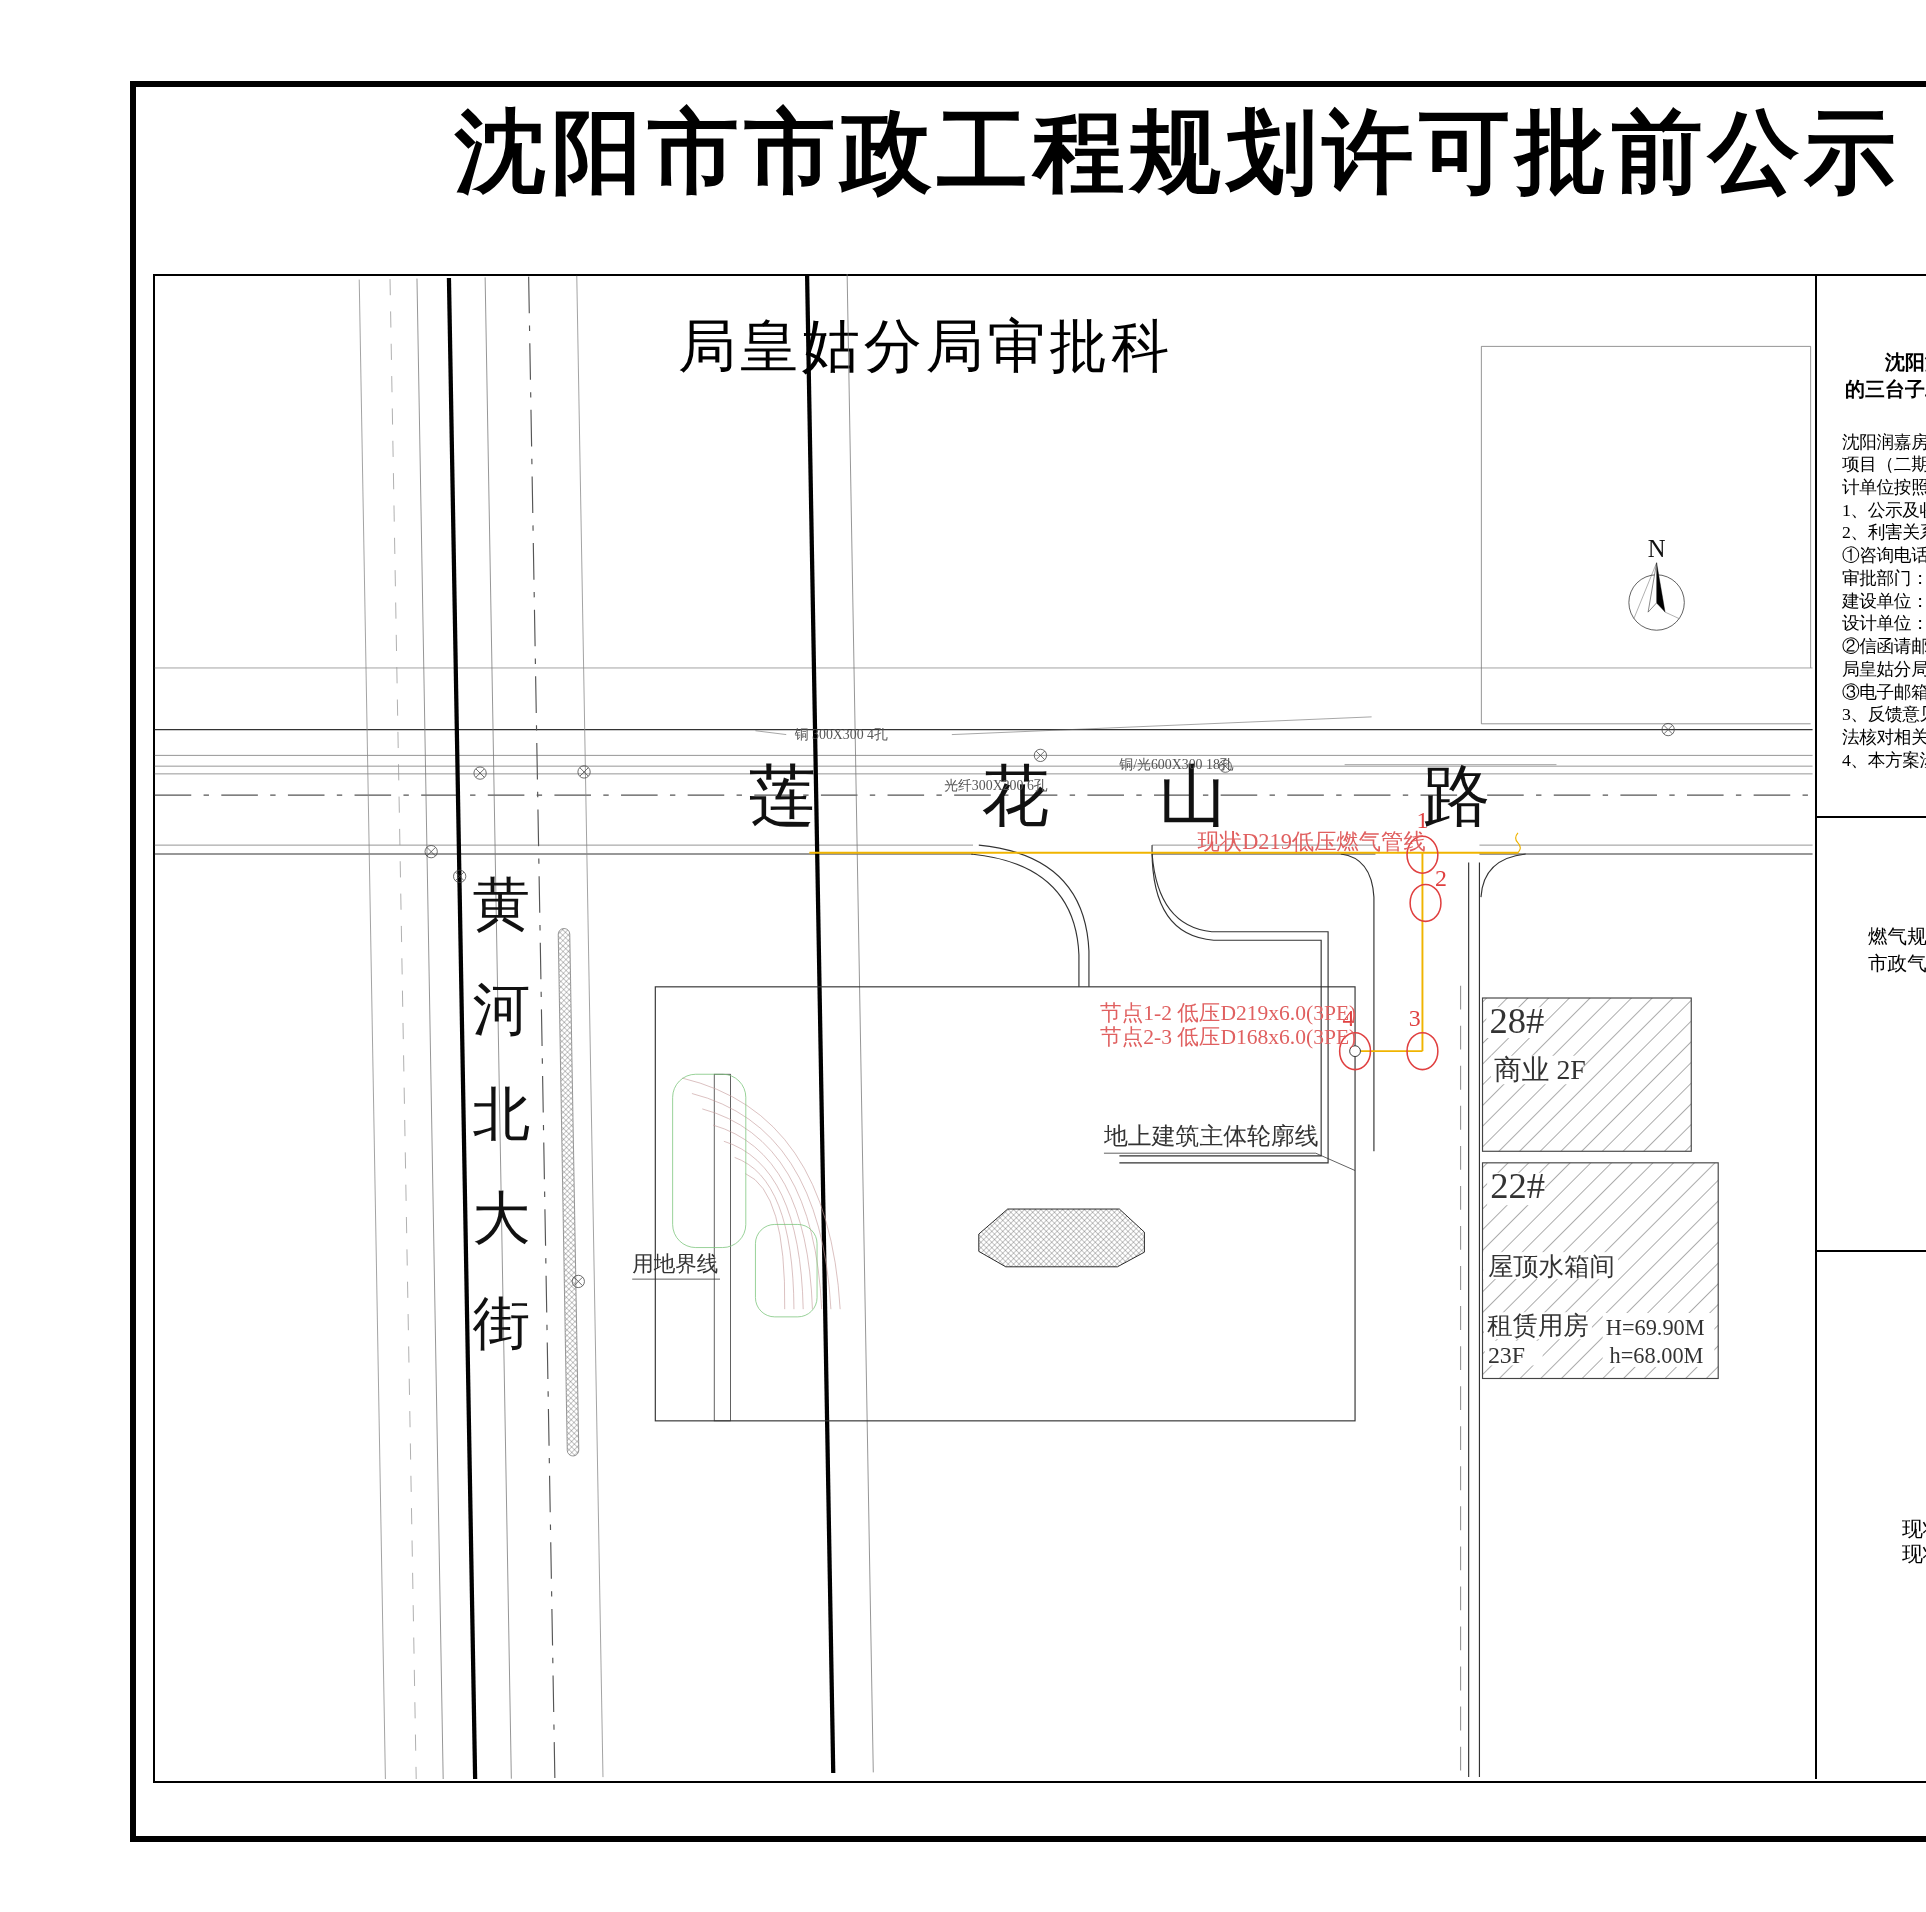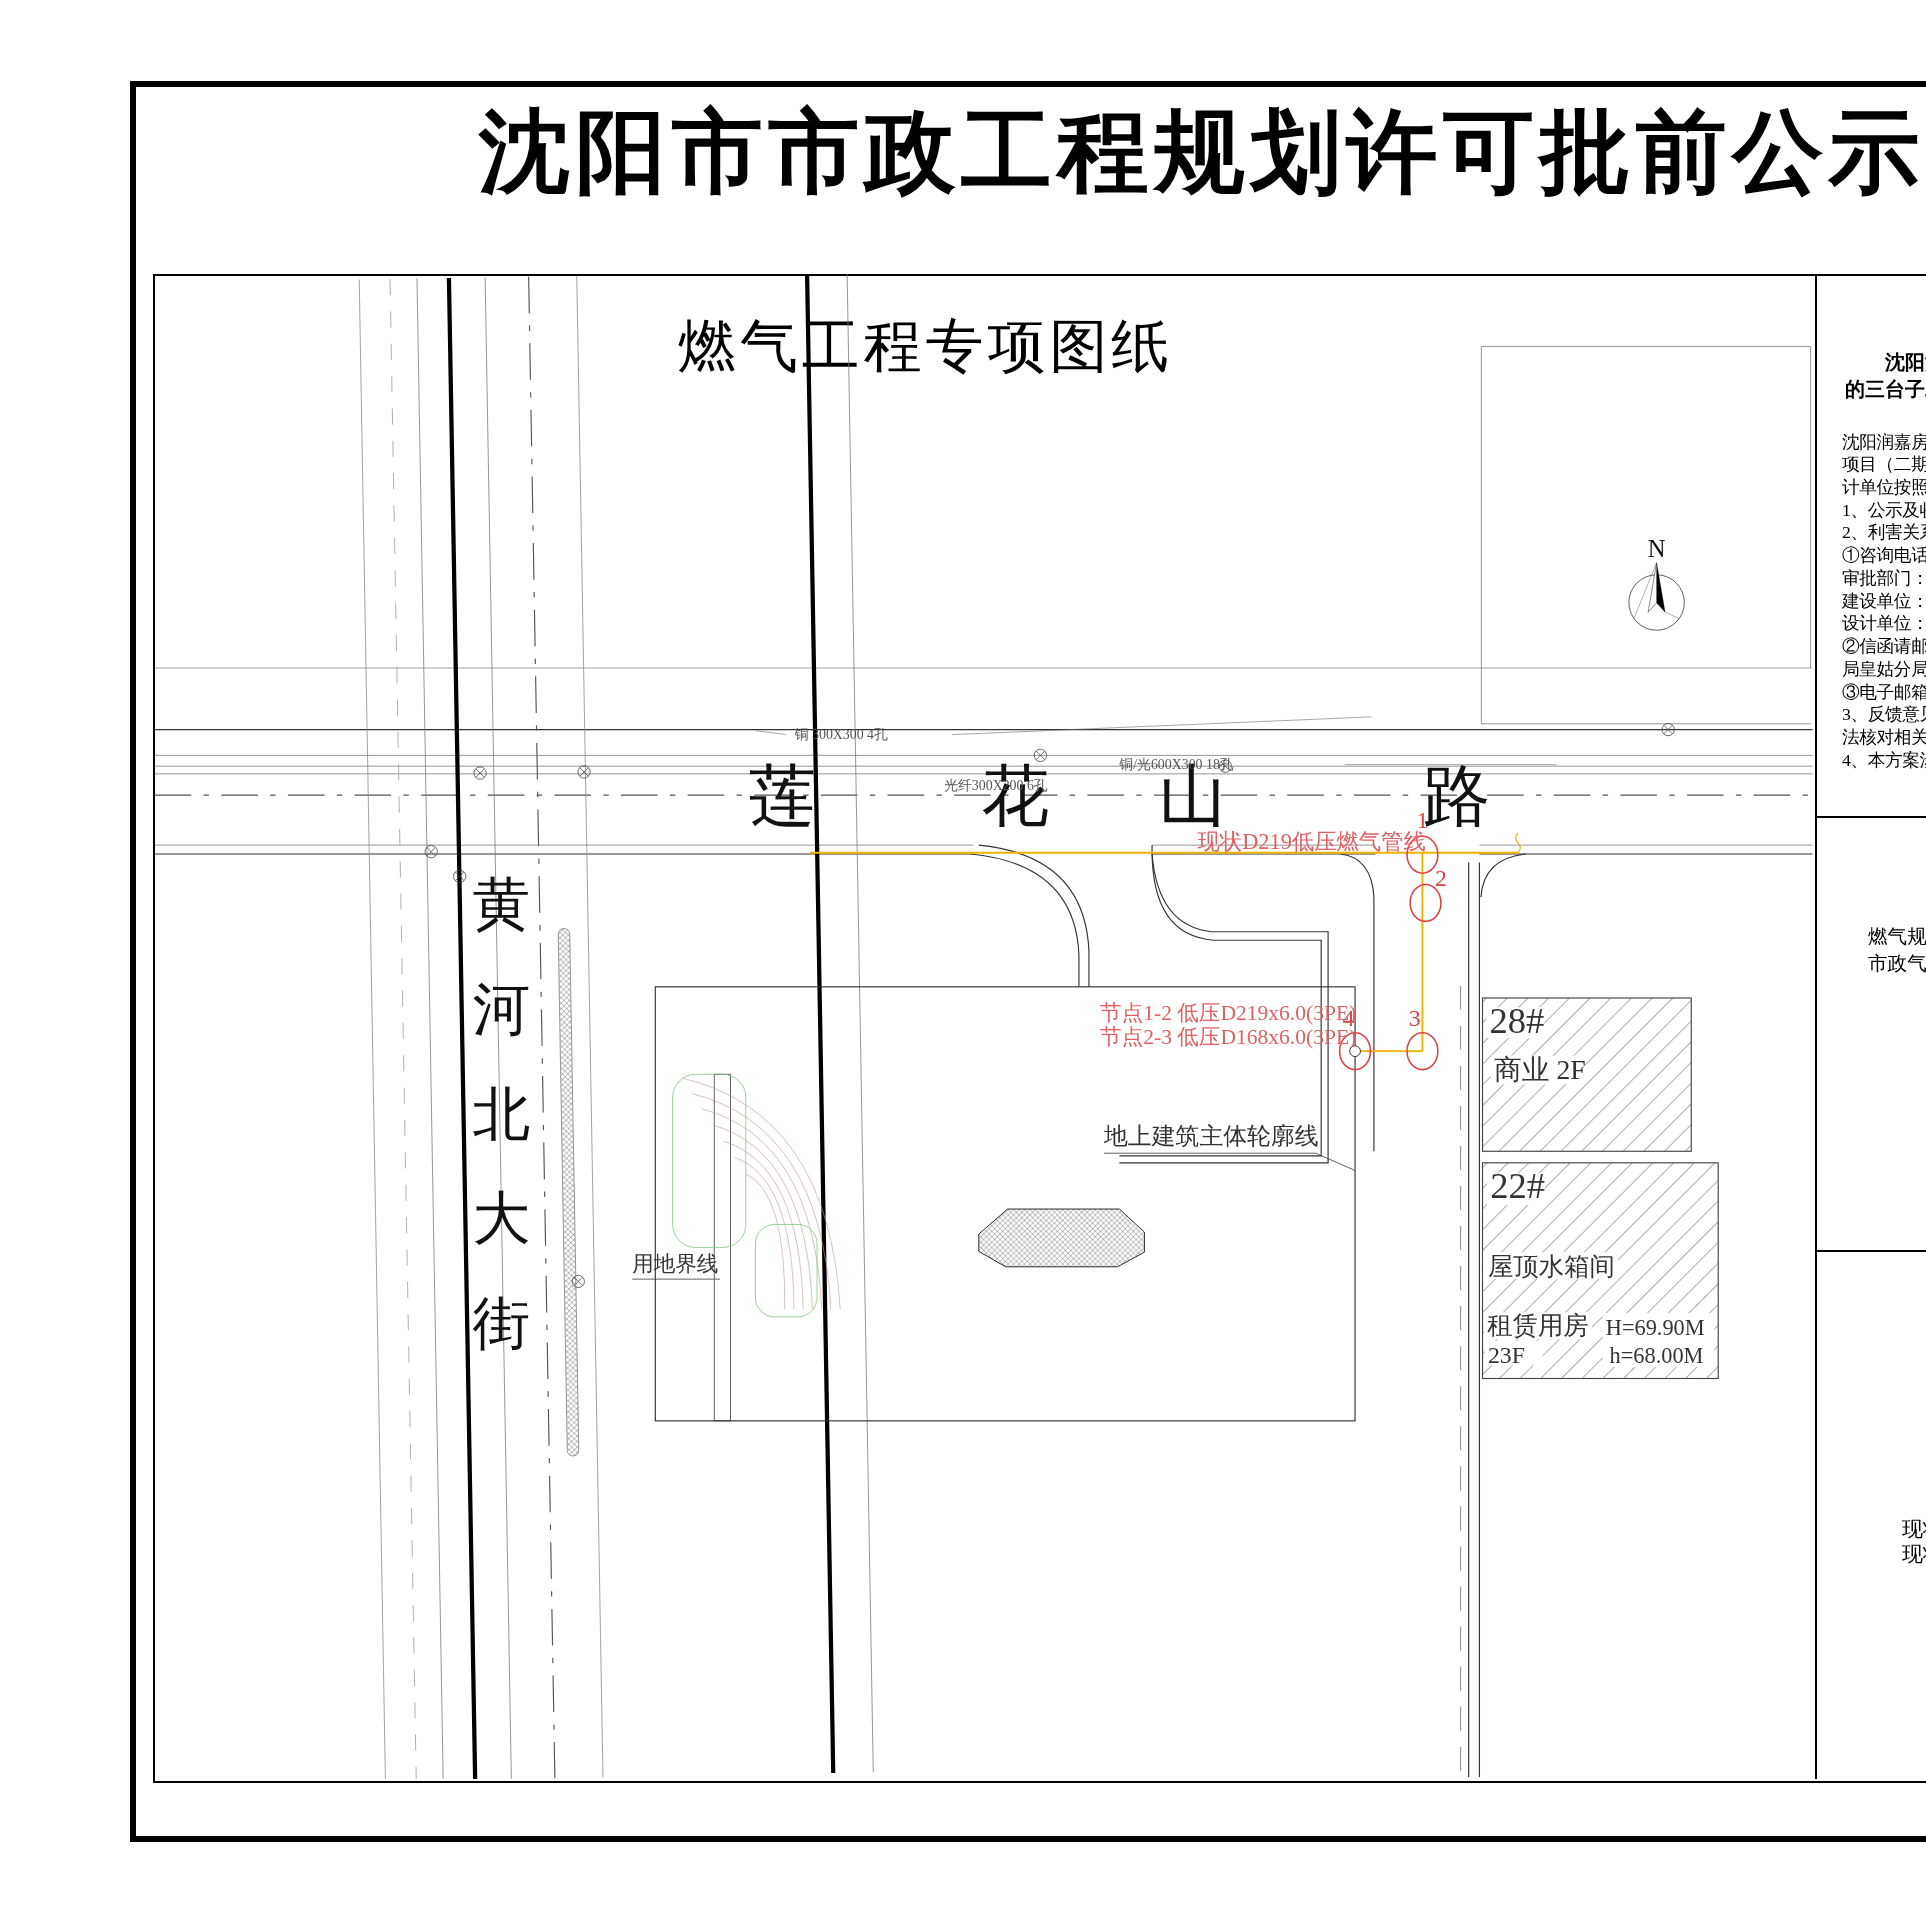--- a/index.html
+++ b/index.html
@@ -1,19 +1,19 @@
 <!DOCTYPE html>
 <html style="font-size:6.2px"><head>
 <meta charset="utf-8">
 <style>
   html,body{margin:0;padding:0;background:#fff;}
   body{width:2705px;height:1912px;position:relative;font-family:"Liberation Serif","DejaVu Serif",serif;color:#000;overflow:hidden;}
   .abs{position:absolute;}
   #outer-border{left:130px;top:81px;width:2448px;height:1749px;border:6.2px solid #000;}
-  #page-title{left:455px;top:91px;width:1425px;font-size:91px;font-weight:bold;letter-spacing:5.4px;white-space:nowrap;margin-left:24px;}
+  #page-title{left:455px;top:91px;width:1425px;font-size:91px;font-weight:bold;letter-spacing:5.4px;white-space:nowrap;}
   #content-box{left:153px;top:274px;width:2364px;height:1505px;border:2.3px solid #000;}
   #v-divider{left:1815px;top:274px;width:1.5px;height:1505px;background:#000;}
   #h-divider-1{left:1815px;top:816px;width:702px;height:1.5px;background:#000;}
   #h-divider-2{left:1815px;top:1250px;width:702px;height:1.5px;background:#000;}
   #map-title{left:678px;top:308px;font-size:58px;letter-spacing:3.9px;white-space:nowrap;}
   
   #notice-header{left:1815px;top:283px;width:702px;text-align:center;font-size:44px;font-weight:bold;letter-spacing:7px;}
   .sub-line{left:1845px;width:655px;font-size:20px;font-weight:bold;white-space:nowrap;}
   .body-line{left:1842px;width:651px;font-size:17.7px;white-space:nowrap;letter-spacing:-0.4px;}
   .body-line.right{text-align:right;padding-right:35px;}
@@ -26,21 +26,21 @@
 <body>
 
 <div class="abs" id="outer-border"></div>
 <div class="abs" id="page-title">沈阳市市政工程规划许可批前公示</div>
 
 <div class="abs" id="content-box"></div>
 <div class="abs" id="v-divider"></div>
 <div class="abs" id="h-divider-1"></div>
 <div class="abs" id="h-divider-2"></div>
 
-<div class="abs" id="map-title">燃气工程专项图纸</div>
+<div class="abs" id="map-title">局皇姑分局审批科</div>
 
 <svg class="abs" style="left:153px;top:274px;" width="1662" height="1505" viewBox="396 712 4315 3908">
   <defs>
     <pattern id="hatch45" width="38" height="38" patternUnits="userSpaceOnUse" patternTransform="rotate(45)">
       <rect width="38" height="38" fill="#fff"></rect>
         <line x1="0" y1="0" x2="0" y2="38" stroke="#555" stroke-width="2.5"></line>
     </pattern>
     <pattern id="xhatch" width="10" height="10" patternUnits="userSpaceOnUse" patternTransform="rotate(45)">
       <rect width="10" height="10" fill="#fff"></rect>
       <line x1="0" y1="0" x2="0" y2="10" stroke="#333" stroke-width="1.4"></line>

